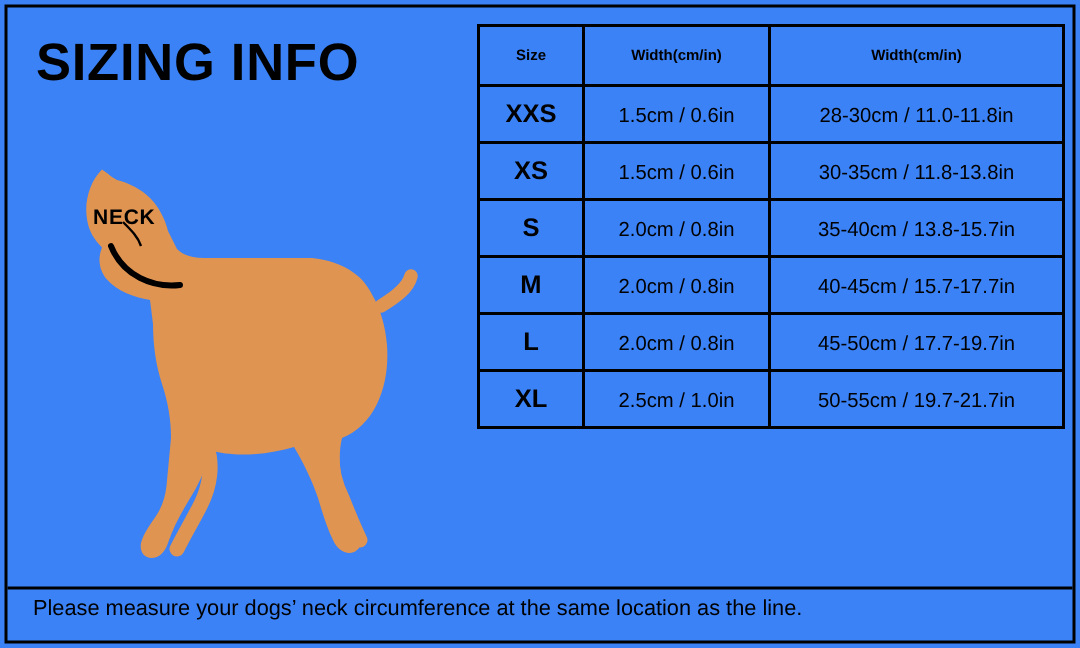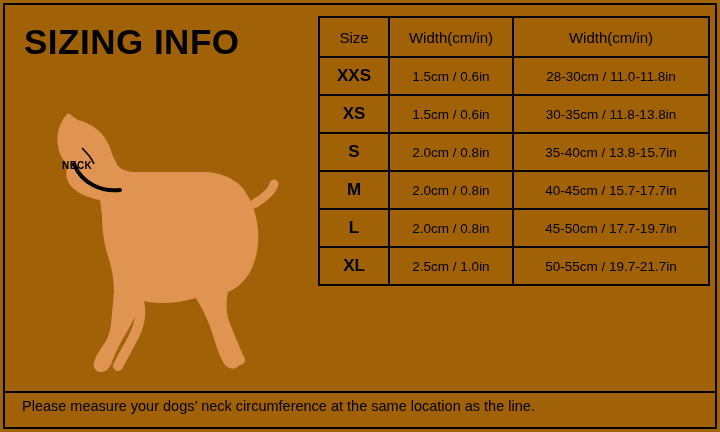--- a/index.html
+++ b/index.html
@@ -7,21 +7,21 @@
     padding: 0;
     background: #ffffff;
   }
   body {
     font-family: "Liberation Sans", sans-serif;
   }
   #page {
     position: relative;
     width: 720px;
     height: 432px;
-    background: #a16207;
+    background: #3b82f6;
     box-sizing: border-box;
     overflow: hidden;
   }
   .frame {
     position: absolute;
     left: 3px;
     top: 3px;
     width: 714px;
     height: 426px;
     border: 2px solid #000000;
@@ -49,22 +49,22 @@
   .dog-wrap {
     position: absolute;
     left: 6px;
     top: 72px;
     width: 290px;
     height: 300px;
   }
   .neck-label {
     position: absolute;
     left: 46px;
-    top: 80px;
-    font-size: 10px;
+    top: 56px;
+    font-size: 14px;
     font-weight: bold;
     color: #000000;
     letter-spacing: 0.5px;
   }
 
   
   .footer-note {
     position: absolute;
     left: 22px;
     top: 398px;
@@ -96,22 +96,22 @@
   }
   table.size-table td, table.size-table th {
     border: 2px solid #000000;
     text-align: center;
     vertical-align: middle;
     color: #000000;
     padding: 0;
   }
   table.size-table thead th {
     height: 38px;
-    font-size: 15px;
-    font-weight: normal;
+    font-size: 10px;
+    font-weight: bold;
   }
   table.size-table tbody td {
     height: 36px;
   }
   td.col-size {
     font-size: 17px;
     font-weight: bold;
   }
   td.col-val {
     font-size: 13.5px;

